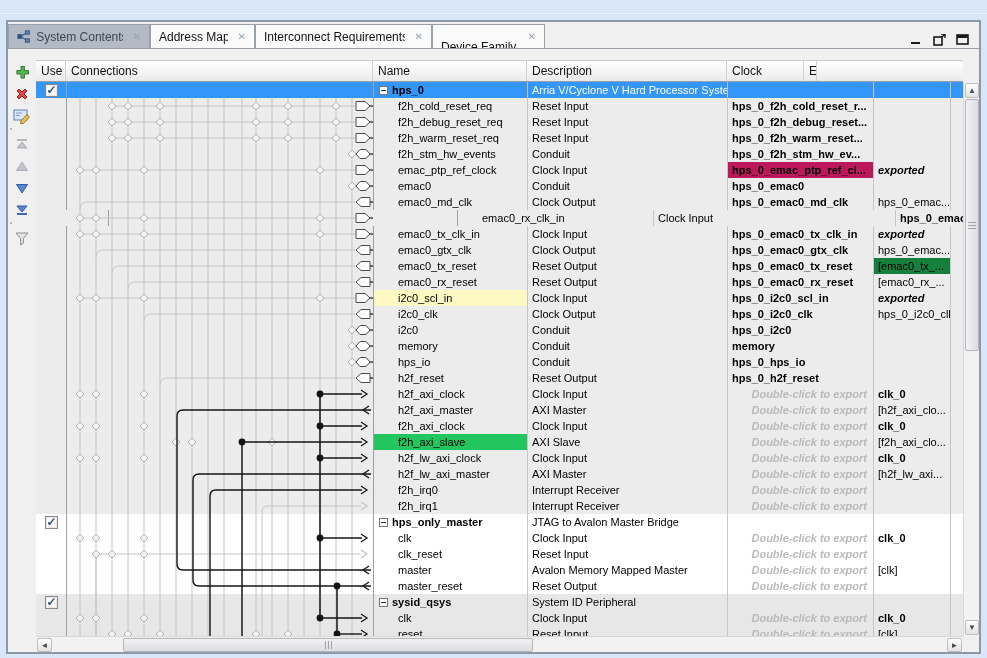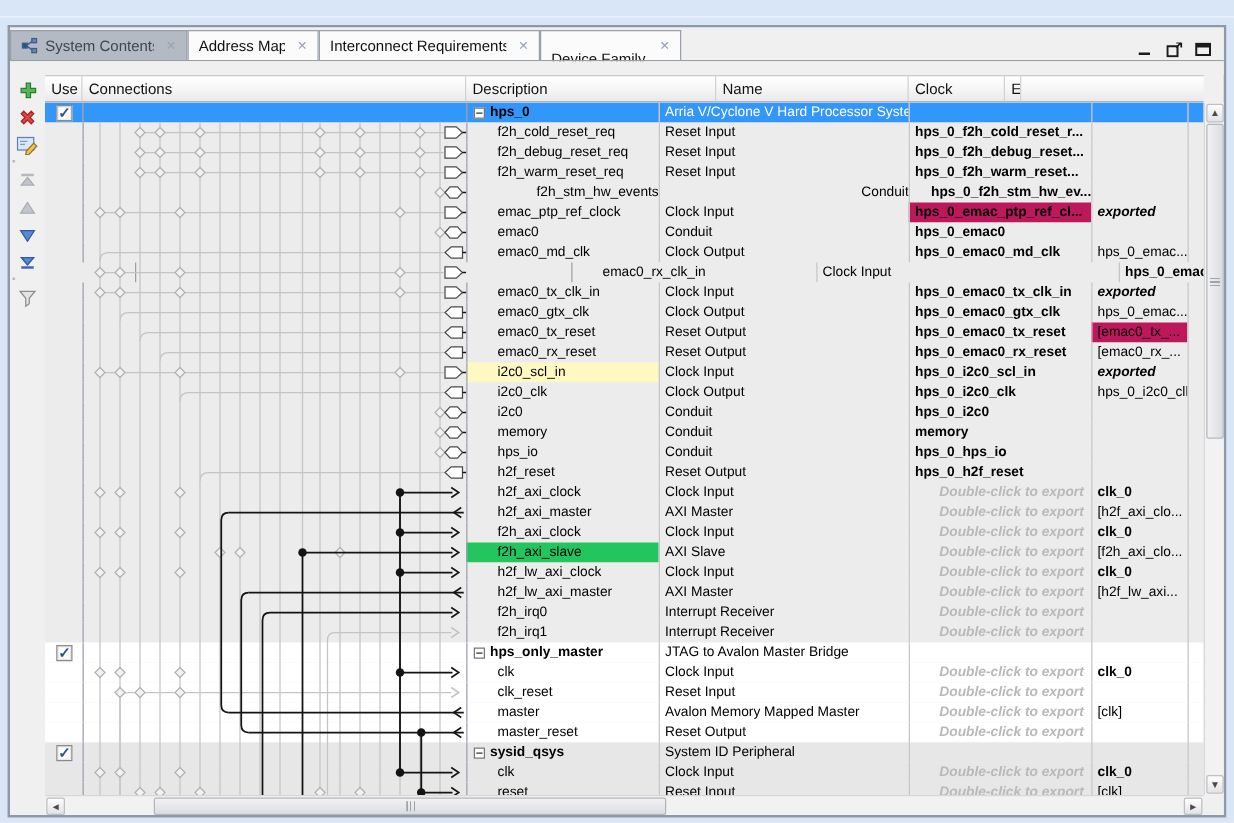--- a/index.html
+++ b/index.html
@@ -177,22 +177,22 @@
       </div>
       <div class="tbtn">
         <svg width="16" height="15">
           <path d="M2 2 h12 l-4.6 5.6 v4.4 l-2.8 2 v-6.4z" fill="#e4e4e4" stroke="#8e8e8e"></path>
         </svg>
       </div>
     </div>
   <div class="thead" id="thead">
       <div class="th" style="width: 30px;">Use</div>
       <div class="th" style="width: 307px;">Connections</div>
+      <div class="th" style="width: 154px;">Name</div>
       <div class="th" style="width: 200px;">Description</div>
-      <div class="th" style="width: 154px;">Name</div>
       <div class="th" style="width: 77px;">Clock</div>
       <div class="th" style="width: 13px;">E</div>
     </div>
   <div class="tbody" id="tbody">
     <svg class="connsvg" id="connsvg" width="307" height="554" viewBox="0 0 307 554">
         <line x1="14" y1="16" x2="14" y2="554" stroke="#c4c4c4" stroke-width="1"></line>
         <line x1="30" y1="16" x2="30" y2="554" stroke="#c4c4c4" stroke-width="1"></line>
         <line x1="46" y1="16" x2="46" y2="554" stroke="#c4c4c4" stroke-width="1"></line>
         <line x1="62" y1="16" x2="62" y2="554" stroke="#c4c4c4" stroke-width="1"></line>
         <line x1="78" y1="16" x2="78" y2="554" stroke="#c4c4c4" stroke-width="1"></line>
@@ -407,21 +407,21 @@
       </div>
       <div class="row" style="top: 48px;">
         <div class="cell c-use" style="background: rgb(236, 236, 236);"></div>
         <div class="cell c-conn" style="background: rgb(236, 236, 236);"></div>
         <div class="cell c-name" style="background: rgb(236, 236, 236);">f2h_warm_reset_req</div>
         <div class="cell c-desc" style="background: rgb(236, 236, 236);">Reset Input</div>
         <div class="cell c-exp" style="background: rgb(236, 236, 236);">hps_0_f2h_warm_reset...</div>
         <div class="cell c-clk" style="background: rgb(236, 236, 236);"></div>
         <div class="cell c-e" style="background: rgb(236, 236, 236);"></div>
       </div>
-      <div class="row" style="top: 64px; text-align: right;">
+      <div class="row" style="top: 64px;">
         <div class="cell c-use" style="background: rgb(236, 236, 236);"></div>
         <div class="cell c-conn" style="background: rgb(236, 236, 236);"></div>
         <div class="cell c-name" style="background: rgb(236, 236, 236);">f2h_stm_hw_events</div>
         <div class="cell c-desc" style="background: rgb(236, 236, 236);">Conduit</div>
         <div class="cell c-exp" style="background: rgb(236, 236, 236);">hps_0_f2h_stm_hw_ev...</div>
         <div class="cell c-clk" style="background: rgb(236, 236, 236);"></div>
         <div class="cell c-e" style="background: rgb(236, 236, 236);"></div>
       </div>
       <div class="row" style="top: 80px;">
         <div class="cell c-use" style="background: rgb(236, 236, 236);"></div>
@@ -476,21 +476,21 @@
         <div class="cell c-exp" style="background: rgb(236, 236, 236);">hps_0_emac0_gtx_clk</div>
         <div class="cell c-clk" style="background: rgb(236, 236, 236);">hps_0_emac...</div>
         <div class="cell c-e" style="background: rgb(236, 236, 236);"></div>
       </div>
       <div class="row" style="top: 176px;">
         <div class="cell c-use" style="background: rgb(236, 236, 236);"></div>
         <div class="cell c-conn" style="background: rgb(236, 236, 236);"></div>
         <div class="cell c-name" style="background: rgb(236, 236, 236);">emac0_tx_reset</div>
         <div class="cell c-desc" style="background: rgb(236, 236, 236);">Reset Output</div>
         <div class="cell c-exp" style="background: rgb(236, 236, 236);">hps_0_emac0_tx_reset</div>
-        <div class="cell c-clk" style="background: #be185d;">[emac0_tx_...</div>
+        <div class="cell c-clk" style="background: #15803d;">[emac0_tx_...</div>
         <div class="cell c-e" style="background: rgb(236, 236, 236);"></div>
       </div>
       <div class="row" style="top: 192px;">
         <div class="cell c-use" style="background: rgb(236, 236, 236);"></div>
         <div class="cell c-conn" style="background: rgb(236, 236, 236);"></div>
         <div class="cell c-name" style="background: rgb(236, 236, 236);">emac0_rx_reset</div>
         <div class="cell c-desc" style="background: rgb(236, 236, 236);">Reset Output</div>
         <div class="cell c-exp" style="background: rgb(236, 236, 236);">hps_0_emac0_rx_reset</div>
         <div class="cell c-clk" style="background: rgb(236, 236, 236);">[emac0_rx_...</div>
         <div class="cell c-e" style="background: rgb(236, 236, 236);"></div>

